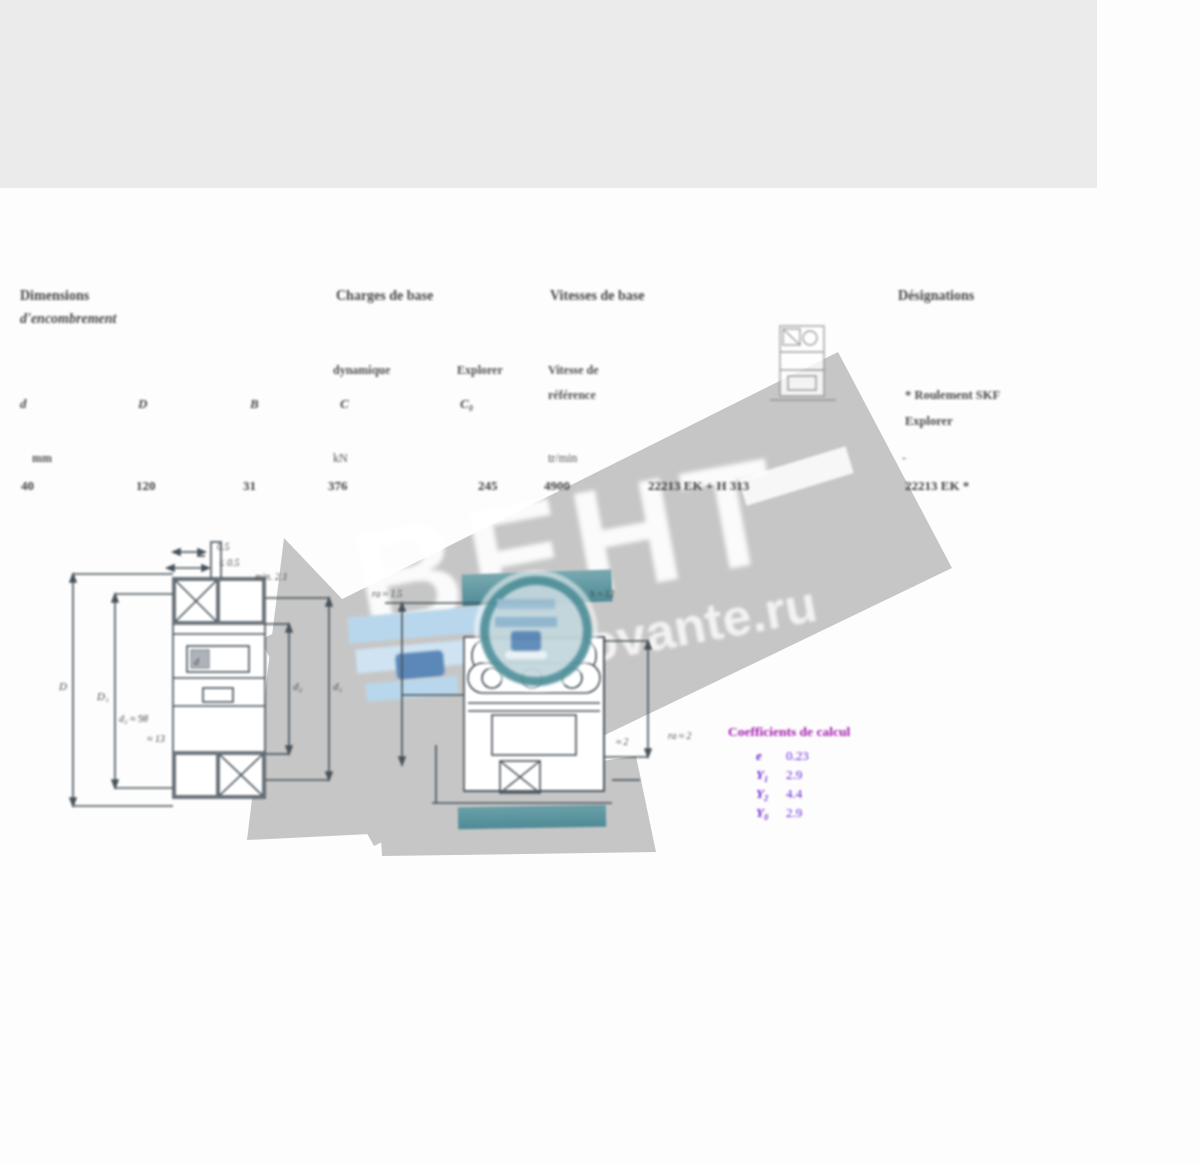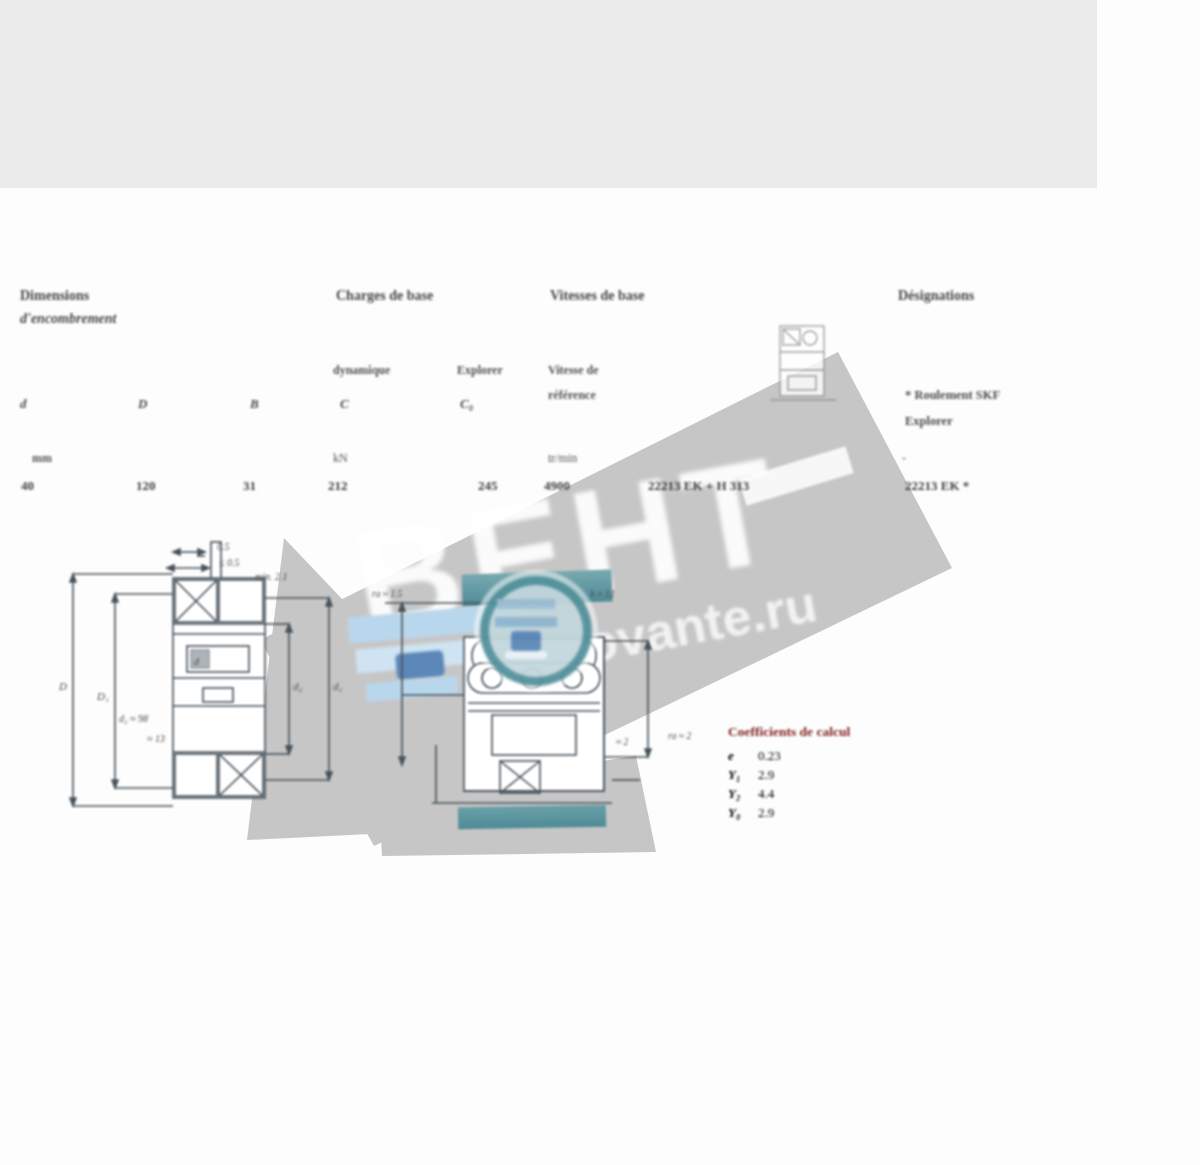--- a/index.html
+++ b/index.html
@@ -40,22 +40,22 @@
   .logo-circle .in4{position:absolute;left:16px;top:66px;width:42px;height:8px;background:#e8f1f5;border-radius:4px;}
   .gbar{position:absolute;filter:blur(1.6px);}
   .g1{left:348px;top:610px;width:175px;height:26px;background:#b9d7ec;transform:rotate(-5deg);}
   .g2{left:356px;top:644px;width:128px;height:24px;background:#cfe3f2;transform:rotate(-5deg);}
   .g3{left:396px;top:652px;width:48px;height:26px;background:#5b88b8;border-radius:5px;transform:rotate(-5deg);}
   .g4{left:366px;top:680px;width:92px;height:18px;background:#b9d7ec;transform:rotate(-5deg);}
   
   svg.draw{position:absolute;filter:blur(0.8px);}
   svg.draw text{font-family:"Liberation Serif","DejaVu Serif",serif;font-style:italic;fill:#4d4d4d;}
   .factors{left:728px;top:724px;filter:blur(0.9px);}
-  .factors .t{font-size:13.5px;font-weight:bold;color:#7f1d1d;margin-bottom:6px;}
-  .factors .r{font-size:13px;line-height:19px;color:#000000;}
+  .factors .t{font-size:13.5px;font-weight:bold;color:#a21caf;margin-bottom:6px;}
+  .factors .r{font-size:13px;line-height:19px;color:#6d28d9;margin-left:28px;}
   .factors .r .s{display:inline-block;width:30px;font-style:italic;font-weight:bold;}
   .smudge{position:absolute;background:#cfcfcf;filter:blur(4px);opacity:.55;border-radius:50%;}
 </style>
 </head>
 <body>
 
 <div class="page">
 
   <div class="smudge" style="left:393px;top:22px;width:16px;height:10px;"></div>
   <div class="smudge" style="left:400px;top:104px;width:12px;height:18px;"></div>
@@ -216,21 +216,21 @@
     <span class="abs note" style="left:905px;top:414px;">Explorer</span>
 
     <span class="abs unit" style="left:20px;top:451px;font-weight:bold;padding-left:12px;">mm</span>
     <span class="abs unit" style="left:333px;top:451px;text-align:right;">kN</span>
     <span class="abs unit" style="left:548px;top:451px;">tr/min</span>
     <span class="abs unit" style="left:902px;top:451px;">-</span>
 
     <span class="abs val" style="left:21px;top:478px;">40</span>
     <span class="abs val" style="left:136px;top:478px;">120</span>
     <span class="abs val" style="left:243px;top:478px;">31</span>
-    <span class="abs val" style="left:328px;top:478px;">212</span>
+    <span class="abs val" style="left:328px;top:478px;">376</span>
     <span class="abs val" style="left:478px;top:478px;">245</span>
     <span class="abs val" style="left:544px;top:478px;">4900</span>
     <span class="abs val" style="left:648px;top:478px;">22213 EK + H 313</span>
     <span class="abs val" style="left:905px;top:478px;">22213 EK *</span>
   </div>
 
   <div class="abs factors">
     <div class="t">Coefficients de calcul</div>
     <div class="r">
       <span class="s">e</span><span>0.23</span>

